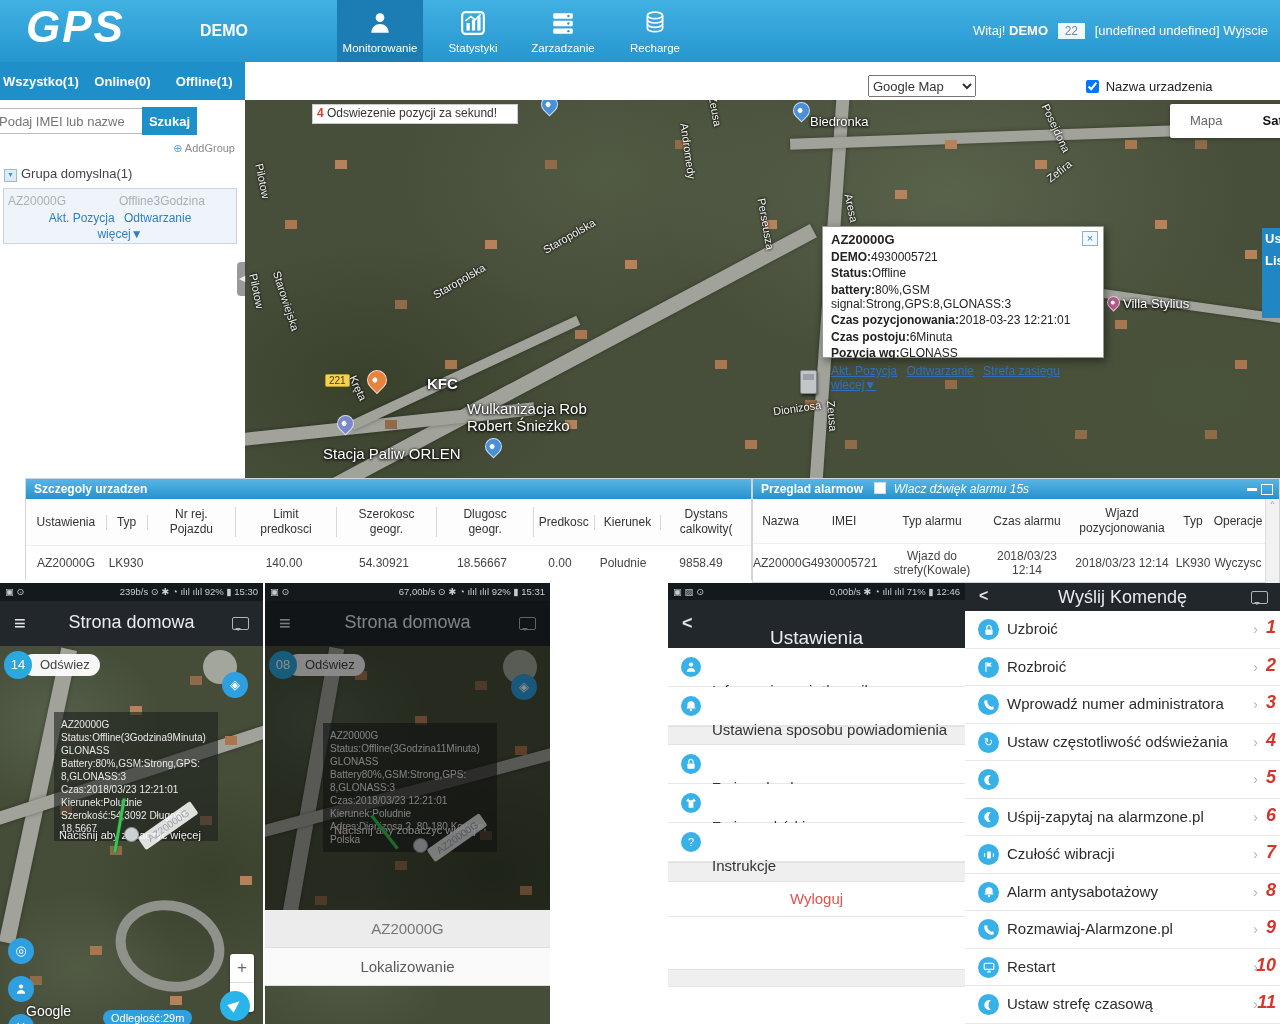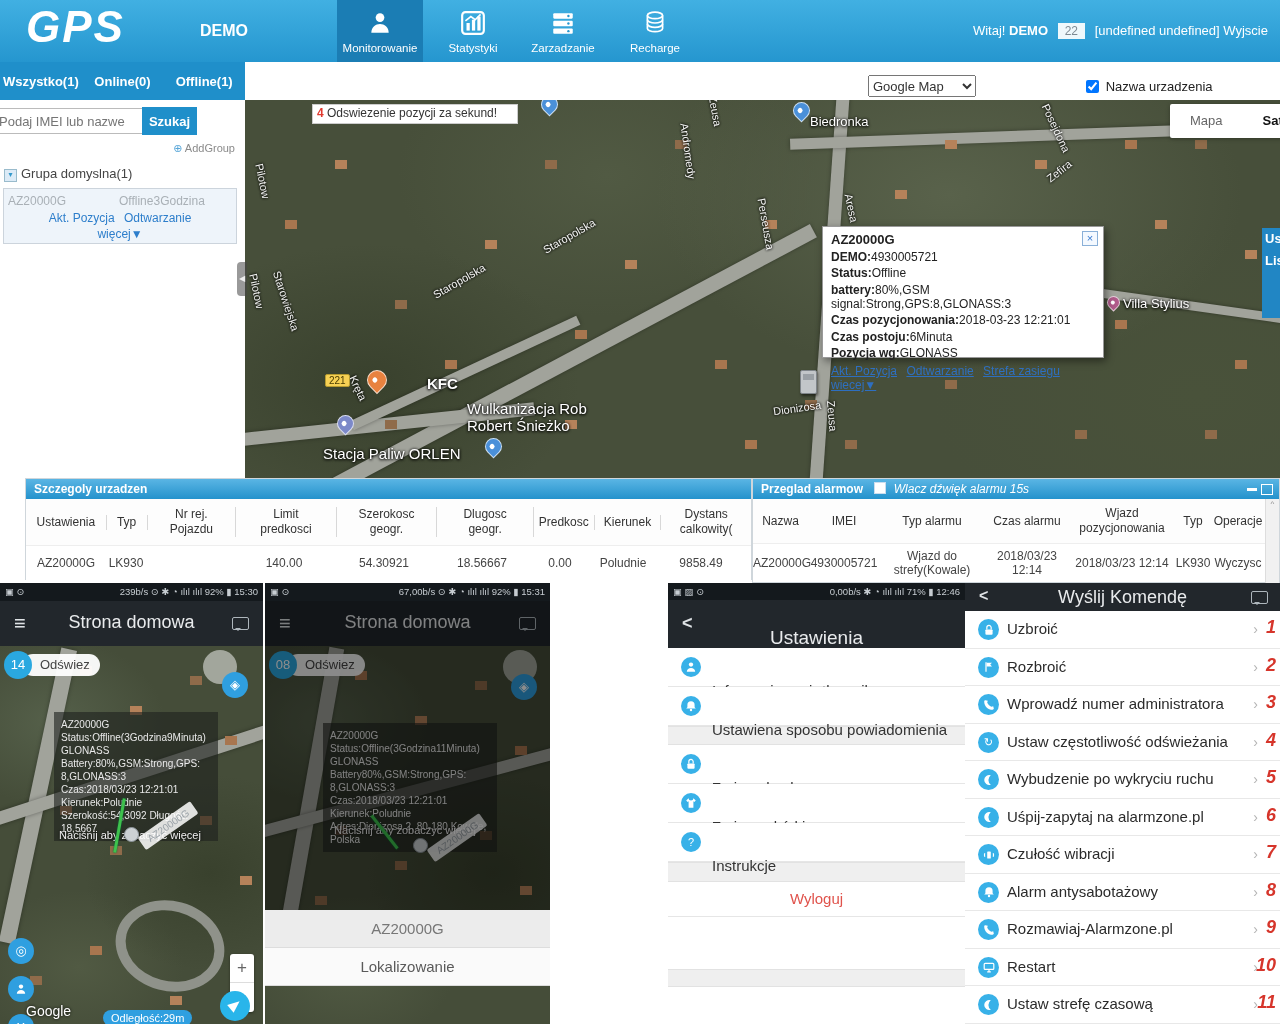--- a/index.html
+++ b/index.html
@@ -620,21 +620,20 @@
       <span class="lbl">Ustaw częstotliwość odświeżania</span>
         <span class="chev">›</span>
         <span class="num">4</span>
     </div>
     <div class="cmdrow">
       <span class="ci">
           <svg viewBox="0 0 10 10">
             <path d="M6.5 1a4.2 4.2 0 100 8 5 5 0 010-8z" fill="#fff"></path>
           </svg>
         </span>
-      <span class="lbl">Wybudzenie po wykryciu ruchu</span>
         <span class="chev">›</span>
         <span class="num">5</span>
     </div>
     <div class="cmdrow">
       <span class="ci">
           <svg viewBox="0 0 10 10">
             <path d="M6.5 1a4.2 4.2 0 100 8 5 5 0 010-8z" fill="#fff"></path>
           </svg>
         </span>
       <span class="lbl">Uśpij-zapytaj na alarmzone.pl</span>

